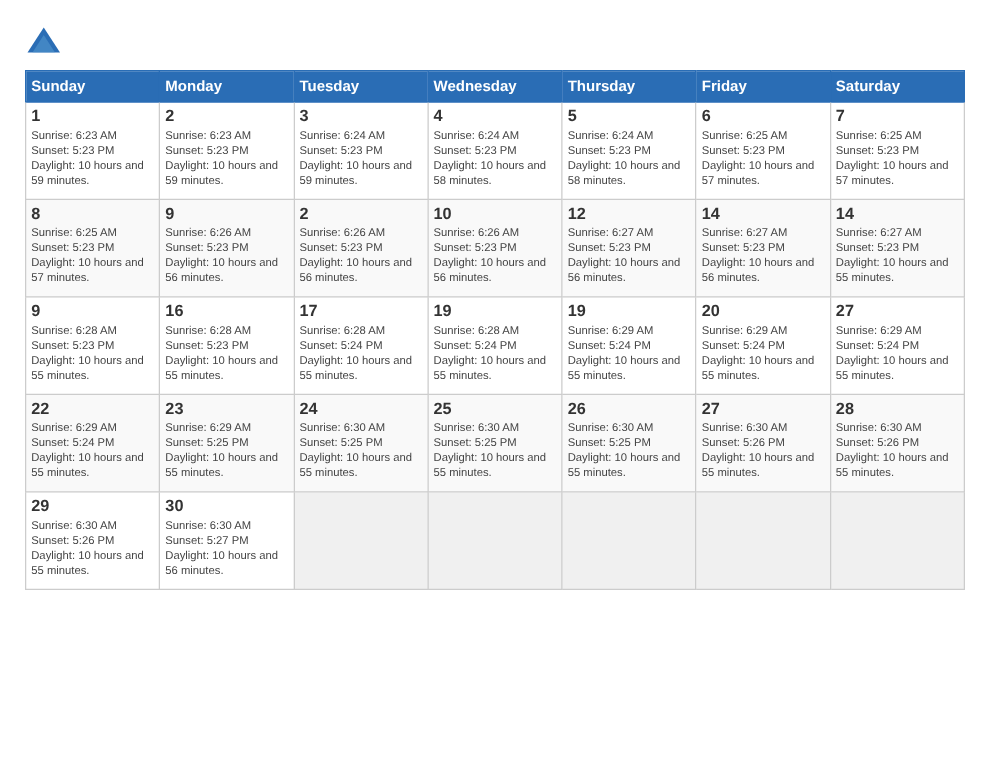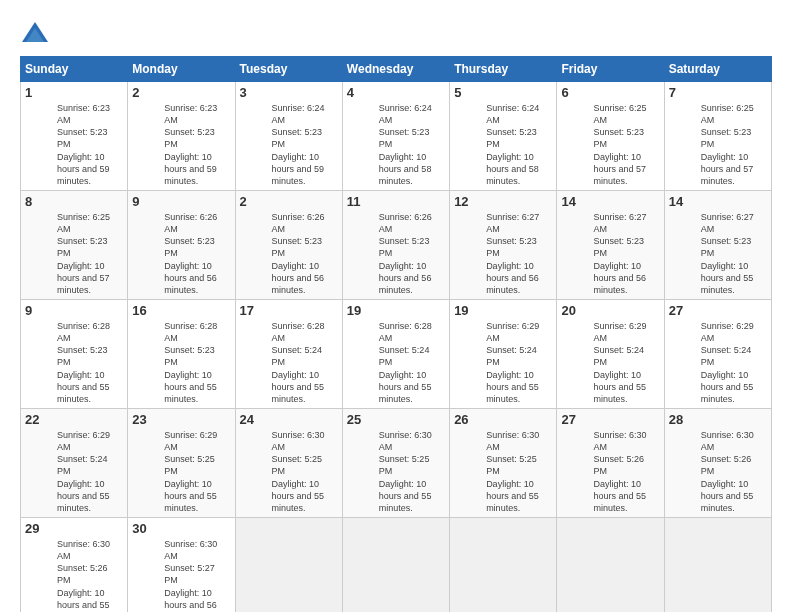--- a/index.html
+++ b/index.html
@@ -85,21 +85,20 @@
       font-size: 13px;
       font-weight: bold;
       color: #333;
       display: block;
       margin-bottom: 2px;
     }
     .cell-text {
       font-size: 9px;
       color: #444;
       line-height: 1.35;
-      margin-left: 32px;
     }
     tbody tr:nth-child(even) td {
       background: #f9f9f9;
     }
     tbody tr td.empty {
       background: #f0f0f0;
     }
   </style>
 </head>
 <body>
@@ -212,21 +211,21 @@
       </td>
           <td>
         <span class="day-num">2</span>
         <div class="cell-text">
           Sunrise: 6:26 AM<br>
           Sunset: 5:23 PM<br>
           Daylight: 10 hours and 56 minutes.
         </div>
       </td>
           <td>
-        <span class="day-num">11</span>
+        <span class="day-num">10</span>
         <div class="cell-text">
           Sunrise: 6:26 AM<br>
           Sunset: 5:23 PM<br>
           Daylight: 10 hours and 56 minutes.
         </div>
       </td>
           <td>
         <span class="day-num">12</span>
         <div class="cell-text">
           Sunrise: 6:27 AM<br>

